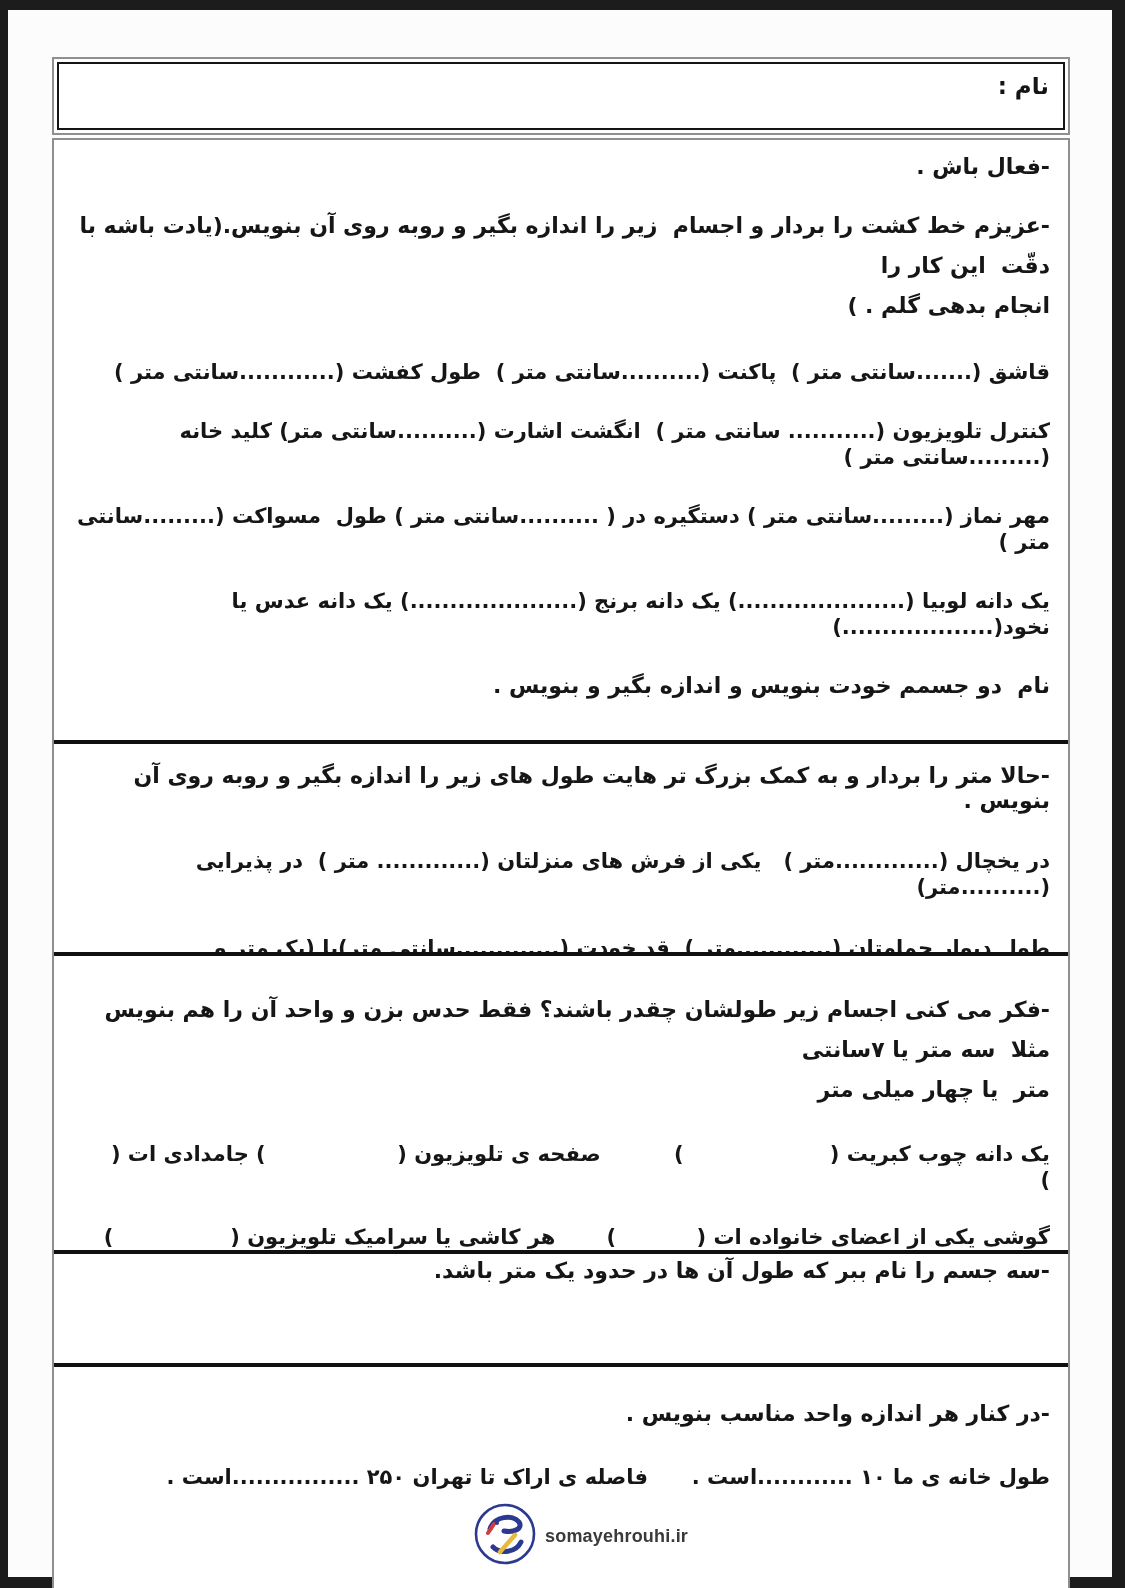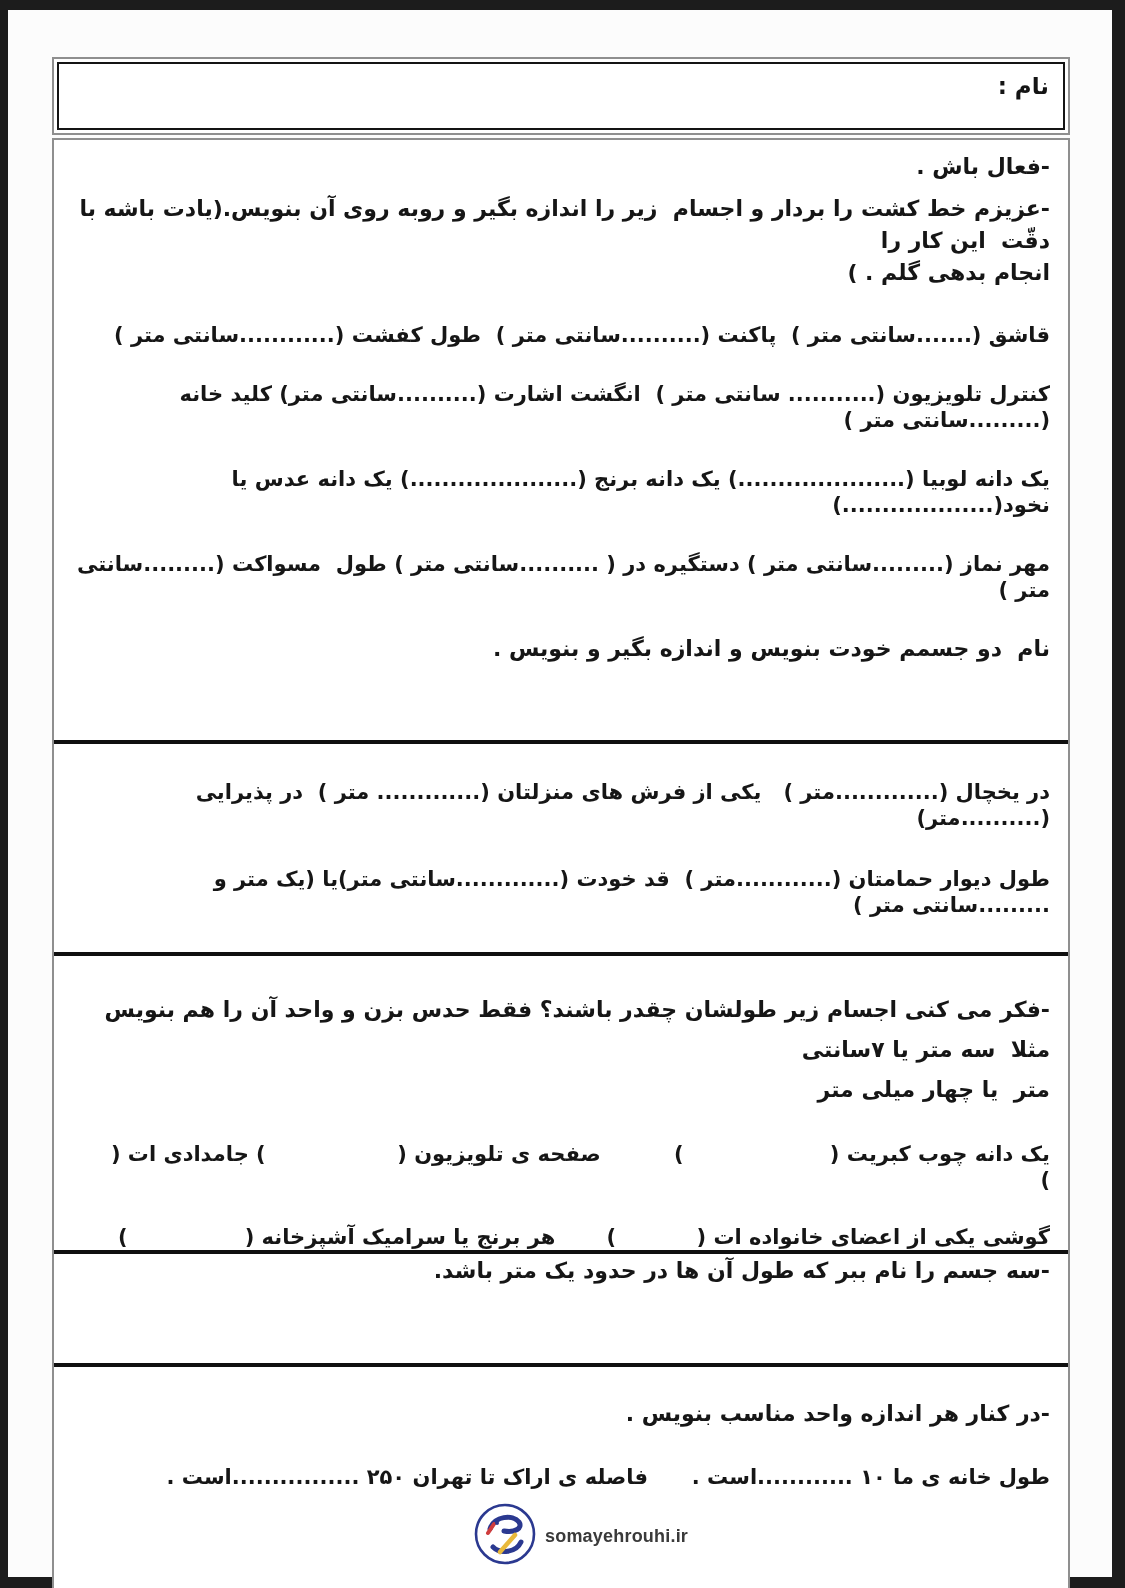--- a/index.html
+++ b/index.html
@@ -35,21 +35,21 @@
   .sec{box-sizing:border-box;padding:0 18px;overflow:hidden;}
   .s1{height:600px;}
   .s2{height:208px;}
   .s3{height:294px;}
   .s4{height:109px;}
   .s5{height:164px;}
   .sep{height:0;border-top:4px solid #101010;}
   .line{font-size:21px;line-height:26px;white-space:pre-wrap;}
   .big{font-size:22px;}
   .be-active{padding-top:14px;font-size:22px;}
-  .intro1{margin-top:14px;font-size:22px;line-height:32px;white-space:pre-wrap;}
+  .intro1{margin-top:27px;font-size:22px;line-height:40px;white-space:pre-wrap;}
   .s1 .m-line{margin-top:33px;}
   .s2 .intro2{padding-top:19px;font-size:22px;white-space:pre-wrap;}
   .s2 .m-line{margin-top:35px;}
   .s3 .intro3{padding-top:34px;font-size:22px;line-height:40px;white-space:pre-wrap;}
   .s3 .m-line{margin-top:31px;}
   .s4 .prompt{padding-top:4px;font-size:22px;white-space:pre-wrap;}
   .s5 .prompt{padding-top:34px;font-size:22px;white-space:pre-wrap;}
   .s5 .m-line{margin-top:38px;}
   
   .footer-credit{
@@ -72,40 +72,41 @@
   </div>
 
   <div class="main-box">
 
     <div class="sec s1">
       <div class="be-active">-فعال باش .</div>
       <div class="intro1">-عزیزم خط کشت را بردار و اجسام  زیر را اندازه بگیر و روبه روی آن بنویس.(یادت باشه با دقّت  این کار را
 انجام بدهی گلم . )</div>
       <div class="line m-line">قاشق (.......سانتی متر )  پاکنت (..........سانتی متر )  طول کفشت (............سانتی متر )</div>
       <div class="line m-line">کنترل تلویزیون (........... سانتی متر )  انگشت اشارت (..........سانتی متر) کلید خانه (.........سانتی متر )</div>
+      <div class="line m-line">مهر نماز (.........سانتی متر ) دستگیره در ( ..........سانتی متر ) طول  مسواکت (.........سانتی متر )</div>
       <div class="line m-line">یک دانه لوبیا (.....................) یک دانه برنج (.....................) یک دانه عدس یا نخود(...................)</div>
-      <div class="line m-line">مهر نماز (.........سانتی متر ) دستگیره در ( ..........سانتی متر ) طول  مسواکت (.........سانتی متر )</div>
       <div class="line m-line big">نام  دو جسمم خودت بنویس و اندازه بگیر و بنویس .</div>
 
     </div>
 
     <div class="sep"></div>
 
     <div class="sec s2">
+      <div class="intro2">-حالا متر را بردار و به کمک بزرگ تر هایت طول های زیر را اندازه بگیر و روبه روی آن بنویس .</div>
       <div class="line m-line">در یخچال (.............متر )   یکی از فرش های منزلتان (............. متر )  در پذیرایی (..........متر)</div>
       <div class="line m-line">طول دیوار حمامتان (............متر )  قد خودت (.............سانتی متر)یا (یک متر و .........سانتی متر )</div>
     </div>
 
     <div class="sep"></div>
 
     <div class="sec s3">
       <div class="intro3">-فکر می کنی اجسام زیر طولشان چقدر باشند؟ فقط حدس بزن و واحد آن را هم بنویس مثلا  سه متر یا ۷سانتی
 متر  یا چهار میلی متر</div>
       <div class="line m-line">یک دانه چوب کبریت (                    )          صفحه ی تلویزیون (                  ) جامدادی ات (          )</div>
-      <div class="line m-line">گوشی یکی از اعضای خانواده ات (           )       هر برنج یا سرامیک آشپزخانه (                )</div>
+      <div class="line m-line">گوشی یکی از اعضای خانواده ات (           )       هر کاشی یا سرامیک تلویزیون (                )</div>
 
     </div>
 
     <div class="sep"></div>
 
     <div class="sec s4">
       <div class="prompt">-سه جسم را نام ببر که طول آن ها در حدود یک متر باشد.</div>
     </div>
 
     <div class="sep"></div>

